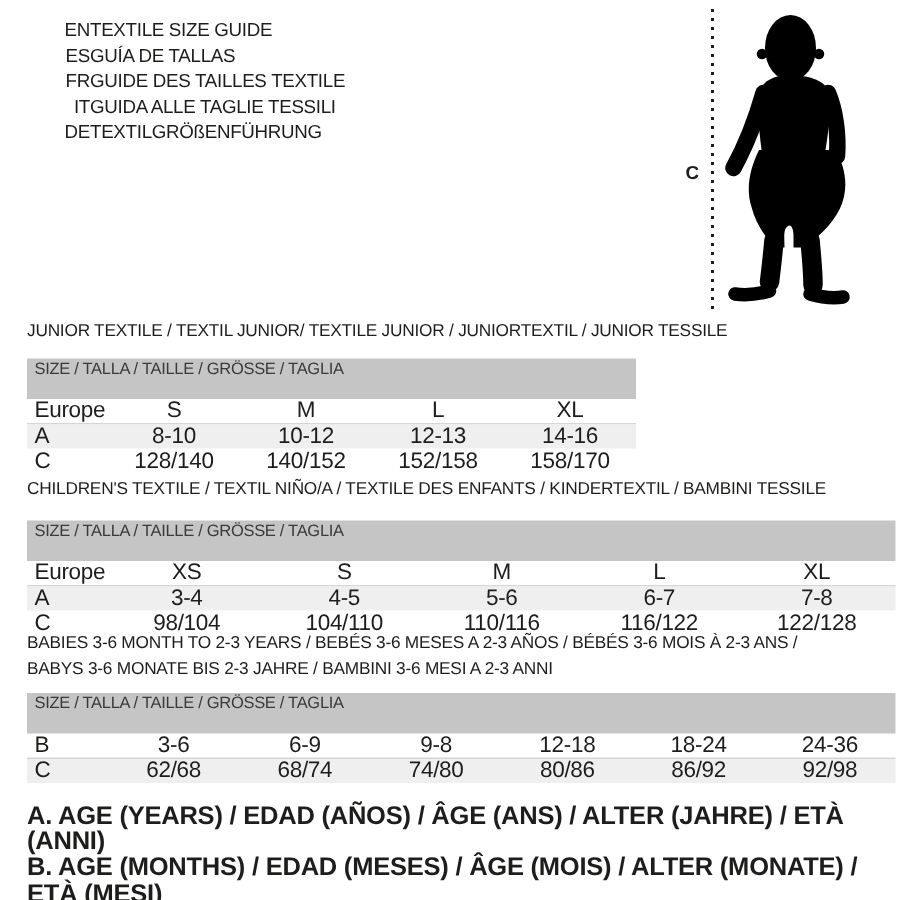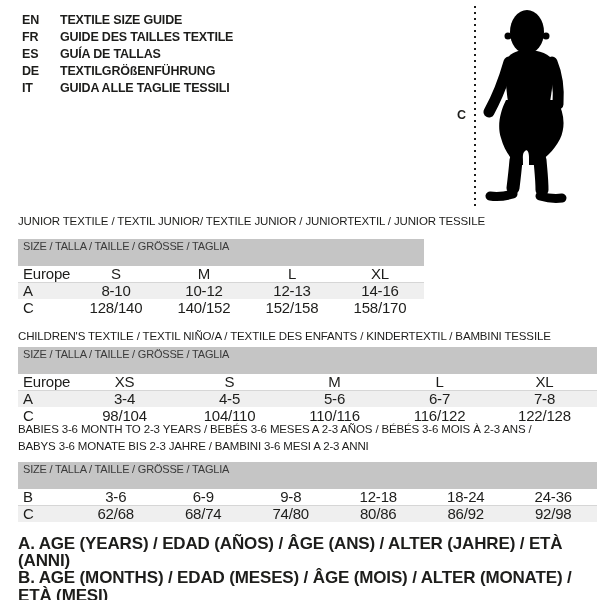--- a/index.html
+++ b/index.html
@@ -4,21 +4,21 @@
 <style>
   html,body{margin:0;padding:0;}
   body{
     width:600px;height:600px;position:relative;overflow:hidden;
     background:#ffffff;color:#1d1d1b;
     font-family:"Liberation Sans", sans-serif;
     -webkit-font-smoothing:antialiased;
   }
   
   .lang-block{position:absolute;left:22px;top:12px;}
-  .lang-row{display:flex;line-height:17px;font-weight:bold;font-size:12.5px;letter-spacing:-0.2px;}
+  .lang-row{display:flex;line-height:17px;font-weight:normal;font-size:12.5px;letter-spacing:-0.2px;text-align:right;}
   .lang-code{width:38px;}
   
   .dotted-line{
     position:absolute;left:474px;top:6px;width:2px;height:201px;
     background:repeating-linear-gradient(to bottom,#1d1d1b 0 2px,transparent 2px 6px);
   }
   .height-label{position:absolute;left:457px;top:108px;font-weight:bold;font-size:12.5px;}
   .baby{position:absolute;left:480px;top:6px;}
   
   .sec-title{position:absolute;left:18px;font-weight:normal;font-size:11.5px;line-height:17px;letter-spacing:-0.15px;white-space:nowrap;}
@@ -38,34 +38,34 @@
 </style>
 </head>
 <body>
 
 <div class="lang-block">
   <div class="lang-row">
     <span class="lang-code">EN</span>
     <span class="lang-label">TEXTILE SIZE GUIDE</span>
   </div>
   <div class="lang-row">
+    <span class="lang-code">ES</span>
+    <span class="lang-label">GUÍA DE TALLAS</span>
+  </div>
+  <div class="lang-row">
     <span class="lang-code">FR</span>
     <span class="lang-label">GUIDE DES TAILLES TEXTILE</span>
   </div>
   <div class="lang-row">
-    <span class="lang-code">ES</span>
-    <span class="lang-label">GUÍA DE TALLAS</span>
+    <span class="lang-code">IT</span>
+    <span class="lang-label">GUIDA ALLE TAGLIE TESSILI</span>
   </div>
   <div class="lang-row">
     <span class="lang-code">DE</span>
     <span class="lang-label">TEXTILGRÖßENFÜHRUNG</span>
-  </div>
-  <div class="lang-row">
-    <span class="lang-code">IT</span>
-    <span class="lang-label">GUIDA ALLE TAGLIE TESSILI</span>
   </div>
 </div>
 
 <div class="dotted-line"></div>
 <div class="height-label">C</div>
 <svg class="baby" width="92" height="202" viewBox="0 0 92 202" fill="#000000" stroke="none" xmlns="http://www.w3.org/2000/svg">
   <ellipse cx="47" cy="26" rx="17" ry="22"></ellipse>
   <circle cx="28" cy="30" r="3.5"></circle>
   <circle cx="66" cy="30" r="3.5"></circle>
   <path d="M26,56 C28,48 36,44 47,44 C59,44 71,48 73,56 C74,70 72,84 70,96 L28,96 C26,82 25,70 26,56 Z"></path>
@@ -101,21 +101,21 @@
     <div class="trow">
       <div class="c0">C</div>
       <div class="c">128/140</div>
       <div class="c">140/152</div>
       <div class="c">152/158</div>
       <div class="c">158/170</div>
     </div>
   </div>
 </div>
 
-<div class="sec-title" style="top:328px;">
+<div class="sec-title" style="top:318px;">
   <div>CHILDREN'S TEXTILE / TEXTIL NIÑO/A / TEXTILE DES ENFANTS / KINDERTEXTIL / BAMBINI TESSILE</div>
 </div>
 <div class="size-table" style="top:347px;width:579px;">
   <div class="bar">SIZE / TALLA / TAILLE / GRÖSSE / TAGLIA</div>
   <div class="tbody">
     <div class="trow">
       <div class="c0">Europe</div>
       <div class="c">XS</div>
       <div class="c">S</div>
       <div class="c">M</div>

